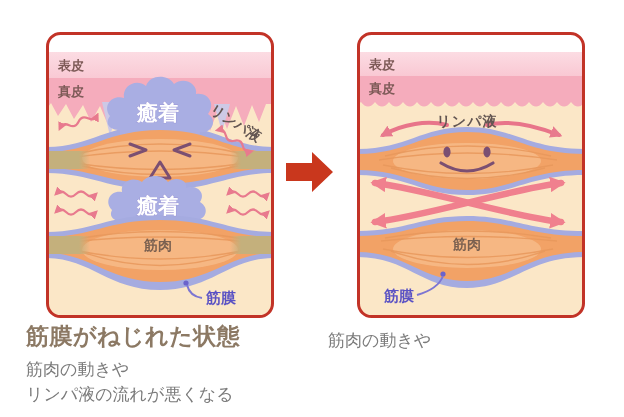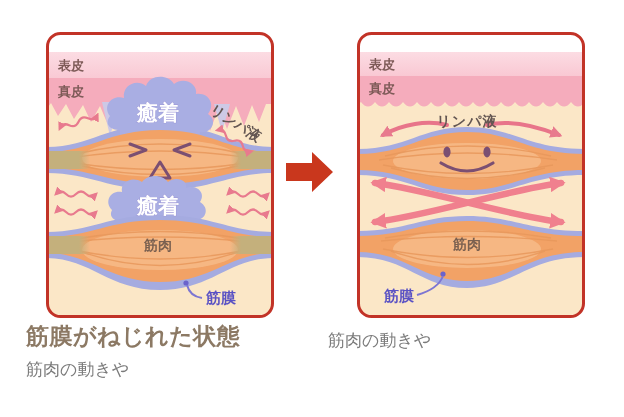--- a/index.html
+++ b/index.html
@@ -212,20 +212,20 @@
         <text x="110" y="94" font-size="14" font-weight="bold" fill="#635652" text-anchor="middle" letter-spacing="1">リンパ液</text>
         <text x="110" y="217" font-size="14" font-weight="bold" fill="#7a6050" text-anchor="middle">筋肉</text>
         <text x="57" y="269" font-size="15" font-weight="bold" fill="#5a52c4" text-anchor="end">筋膜</text>
       </g>
       <rect x="1.5" y="1.5" width="225" height="283" rx="13" fill="none" stroke="#c23327" stroke-width="3"></rect>
     </svg>
   </figure>
 
   <div class="caption before">
     <h2>筋膜がねじれた状態</h2>
-    <p><span>筋肉の動きや</span><br></p>
+    <p><span>筋肉の動きや</span><br><span>リンパ液の流れが悪くなる</span></p>
   </div>
 
   <div class="caption after">
     <p><span>筋肉の動きや</span><br></p>
   </div>
 
 </div>
 
 </body></html>

